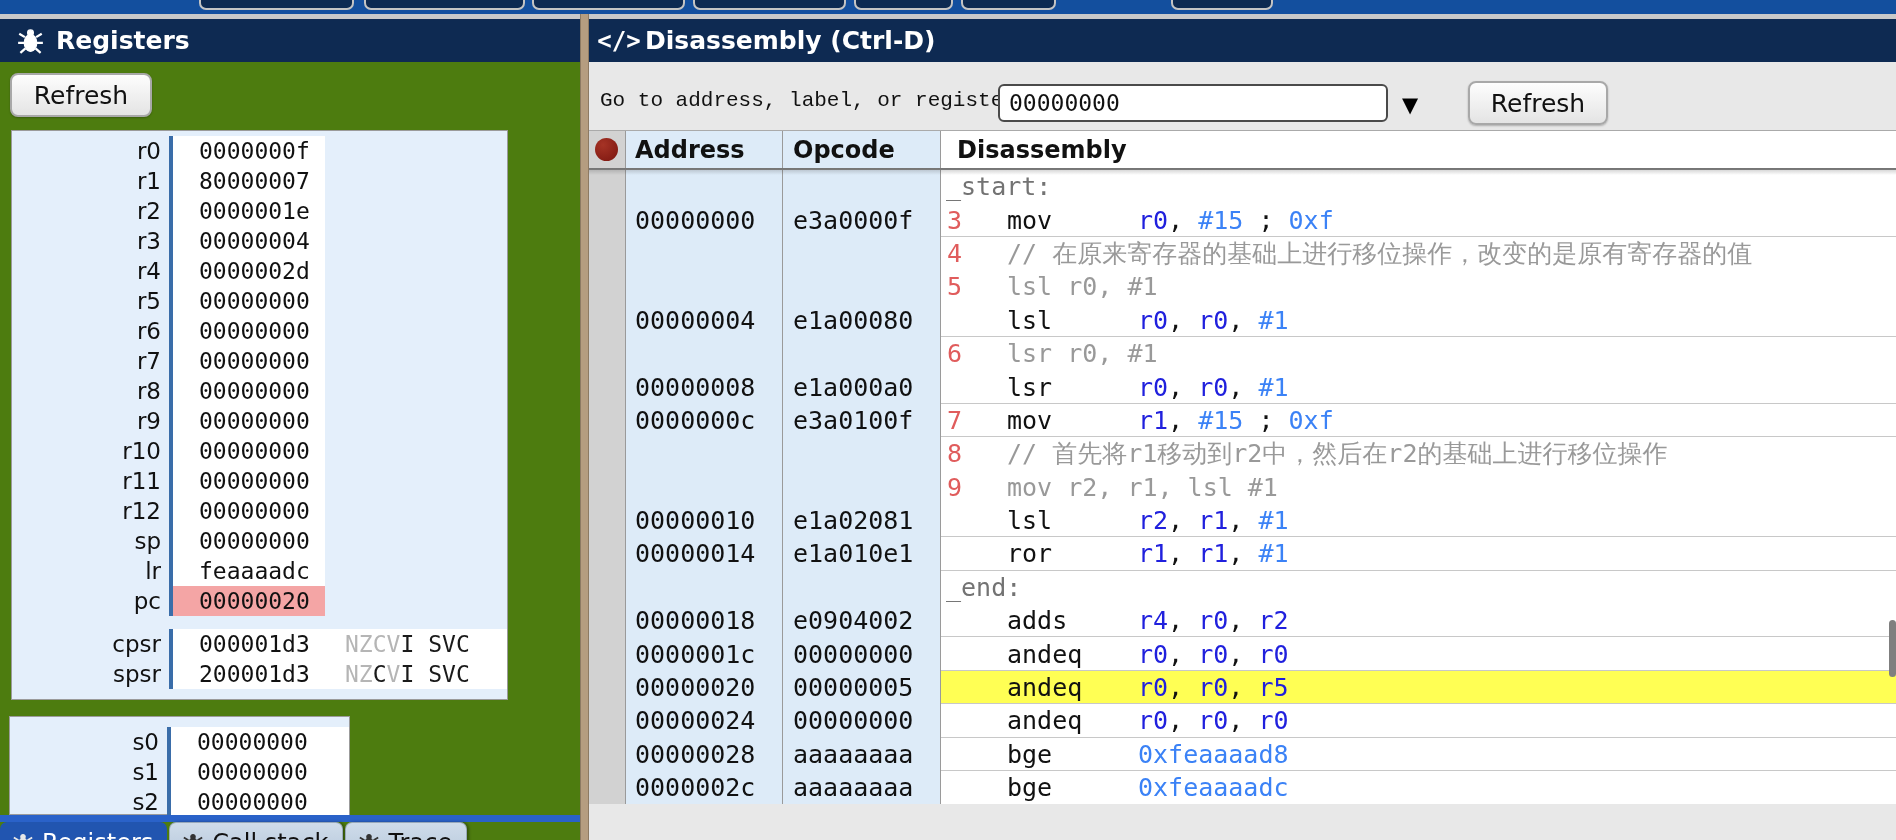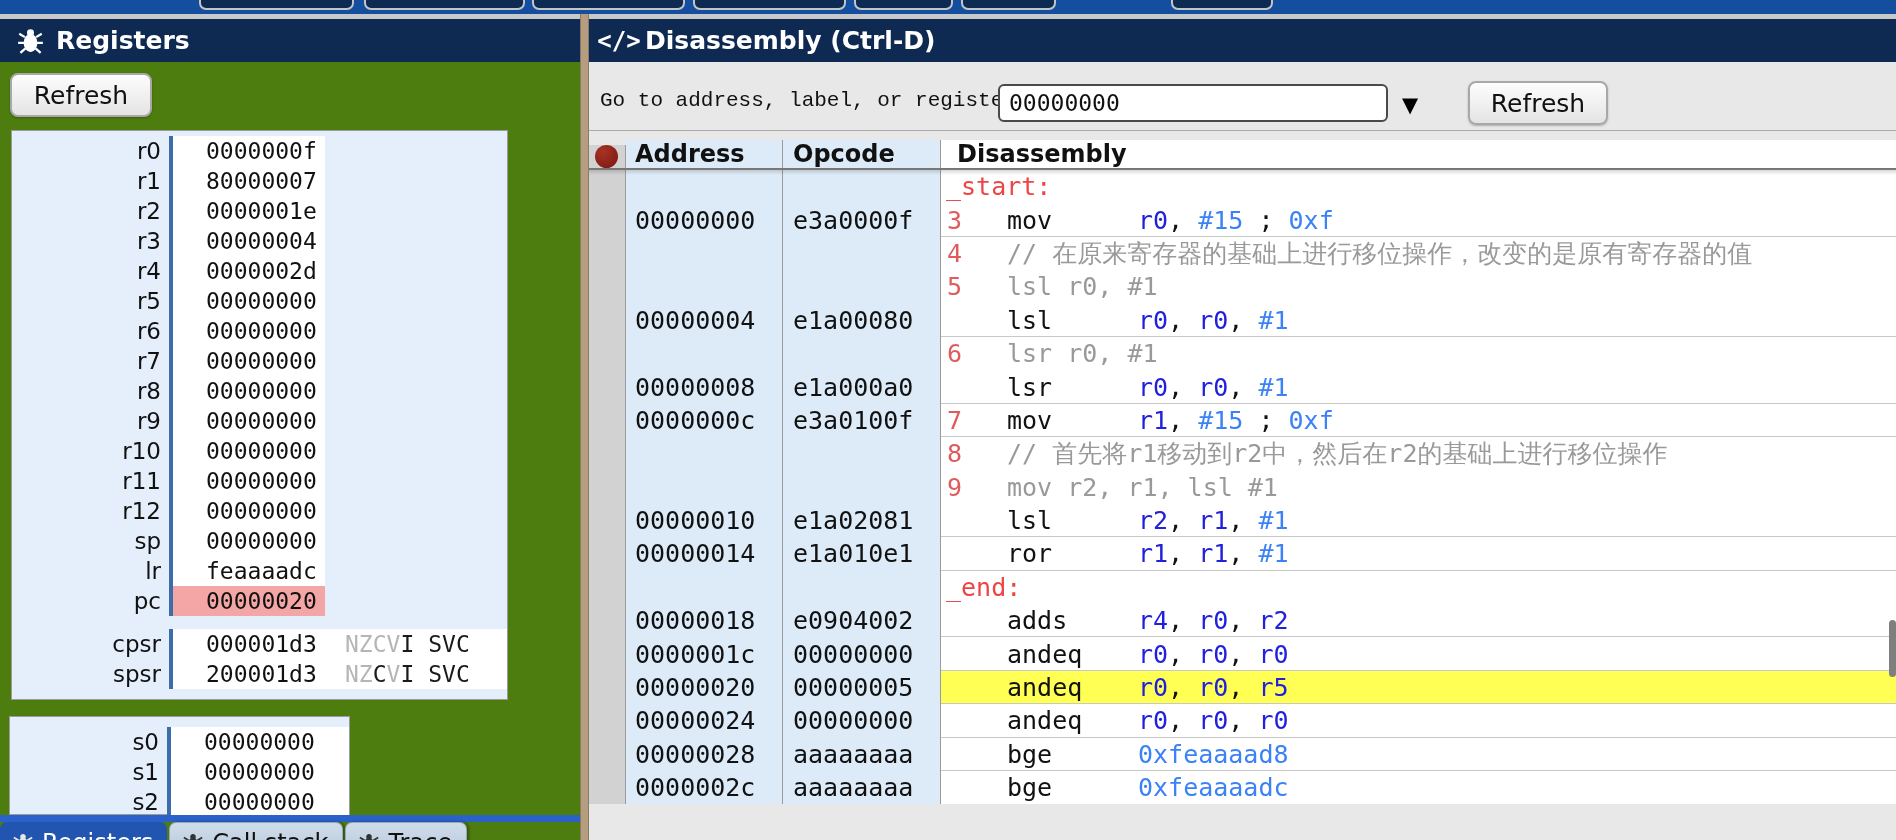--- a/index.html
+++ b/index.html
@@ -36,21 +36,21 @@
   #reg-refresh { position:absolute; left:10px; top:54px; width:142px; height:44px; }
 
   #reg-box1 { position:absolute; left:11px; top:111px; width:497px; height:570px;
     background:#e4effb; border:1px solid #9b9b9b; padding-top:5px; }
   #reg-box2 { position:absolute; left:9px; top:697px; width:341px; height:99px;
     background:#e4effb; border:1px solid #9b9b9b; padding-top:10px; }
   .reg-row { display:flex; height:30px; align-items:center; }
   .reg-name { width:157px; text-align:right; padding-right:8px; font-size:23px; }
   .reg-vline { width:4px; align-self:stretch; background:#3a6da9; }
   .reg-value { width:152px; align-self:stretch; background:#fff; display:flex; align-items:center;
-    padding-left:33px; font-family:"DejaVu Sans Mono","Liberation Mono",monospace; font-size:23px; }
+    padding-left:26px; font-family:"DejaVu Sans Mono","Liberation Mono",monospace; font-size:23px; }
   .reg-value.pc-hl { background:#f4a5a5; }
   .reg-rest { flex:1; align-self:stretch; }
   .reg-value.grow { flex:1; width:auto; }
   .status-gap { height:13px; }
   .reg-flags { flex:1; align-self:stretch; background:#fff; display:flex; align-items:center;
     padding-left:20px; font-family:"DejaVu Sans Mono","Liberation Mono",monospace; font-size:23px; white-space:pre; }
   .fl-off { color:#b5b5b5; } .fl-on { color:#1a1a1a; }
 
   
   #tabline { position:absolute; left:0; top:796px; width:580px; height:7px; background:#2a62c9; }
@@ -65,40 +65,40 @@
   
   #goto-label { position:absolute; left:11px; top:70px; font-size:21px;font-family:Liberation Mono, monospace; }
   #goto-input { position:absolute; left:409px; top:65px; width:390px; height:38px;
     border:2px solid #4a4a4a; border-radius:6px; background:#fff; padding-left:9px;
     font-family:"DejaVu Sans Mono","Liberation Mono",monospace; font-size:23px; color:#111; outline:none; }
   #goto-caret { position:absolute; left:813px; top:74px; font-size:21px; color:#000; }
   #dis-refresh { position:absolute; left:879px; top:62px; width:140px; height:44px; }
 
   #dis-table { position:absolute; left:0; top:111px; width:1307px; bottom:0; }
   .dis-head { position:relative; display:flex; height:40px; border-top:1px solid #aaa;
-    border-bottom:2px solid #8a8a8a; font-weight:bold; font-size:24px;align-items:flex-end; }
+    border-bottom:2px solid #8a8a8a; font-weight:bold; font-size:24px; }
   .dis-head::after { content:''; position:absolute; left:0; right:0; top:100%; height:7px;
     background:linear-gradient(rgba(60,60,60,.28),rgba(60,60,60,0)); pointer-events:none; z-index:5; }
   .hc { display:flex; align-items:center; }
   .c-gut  { width:37px;  background:#d2d2d2; border-right:1px solid #9a9a9a; }
   .c-addr { width:157px; background:#ddebf8; border-right:1px solid #9a9a9a; padding-left:9px; }
   .c-opc  { width:158px; background:#ddebf8; border-right:1px solid #9a9a9a; padding-left:10px; }
   .c-dis  { flex:1; background:#fff; padding-left:5px; position:relative; }
   .bp-dot { width:23px; height:23px; border-radius:50%; margin-left:6px;
     background:radial-gradient(circle at 35% 30%, #a63325, #7a150f); }
 
   #dis-body { }
   .dis-row { display:flex; height:33.4px; }
   .dis-row > div { display:flex; align-items:center;
     font-family:"DejaVu Sans Mono","Liberation Mono",monospace; font-size:25px; white-space:pre; }
   .dis-row.hl .c-dis { background:#ffff54; }
   .dis-row.gend .c-dis::after { content:''; position:absolute; left:0; right:0; bottom:0;
     height:1px; background:#c8c8c8; }
   .lnum { display:inline-block; width:61px; padding-left:1px; color:#e05c5c; flex:none; }
-  .lbl  { color:#ef4444; }
+  .lbl  { color:#737373; }
   .src  { color:#999999; }
   .mn   { display:inline-block; width:131px; color:#111; flex:none; }
   .o-r { color:#2020dd; } .o-i { color:#3b82f6; } .o-p { color:#111; }
 
   #dis-scroll-thumb { position:absolute; left:1300px; top:601px; width:7px; height:57px;
     background:#7f7f7f; border-radius:4px; }
 </style>
 </head>
 <body>
 

